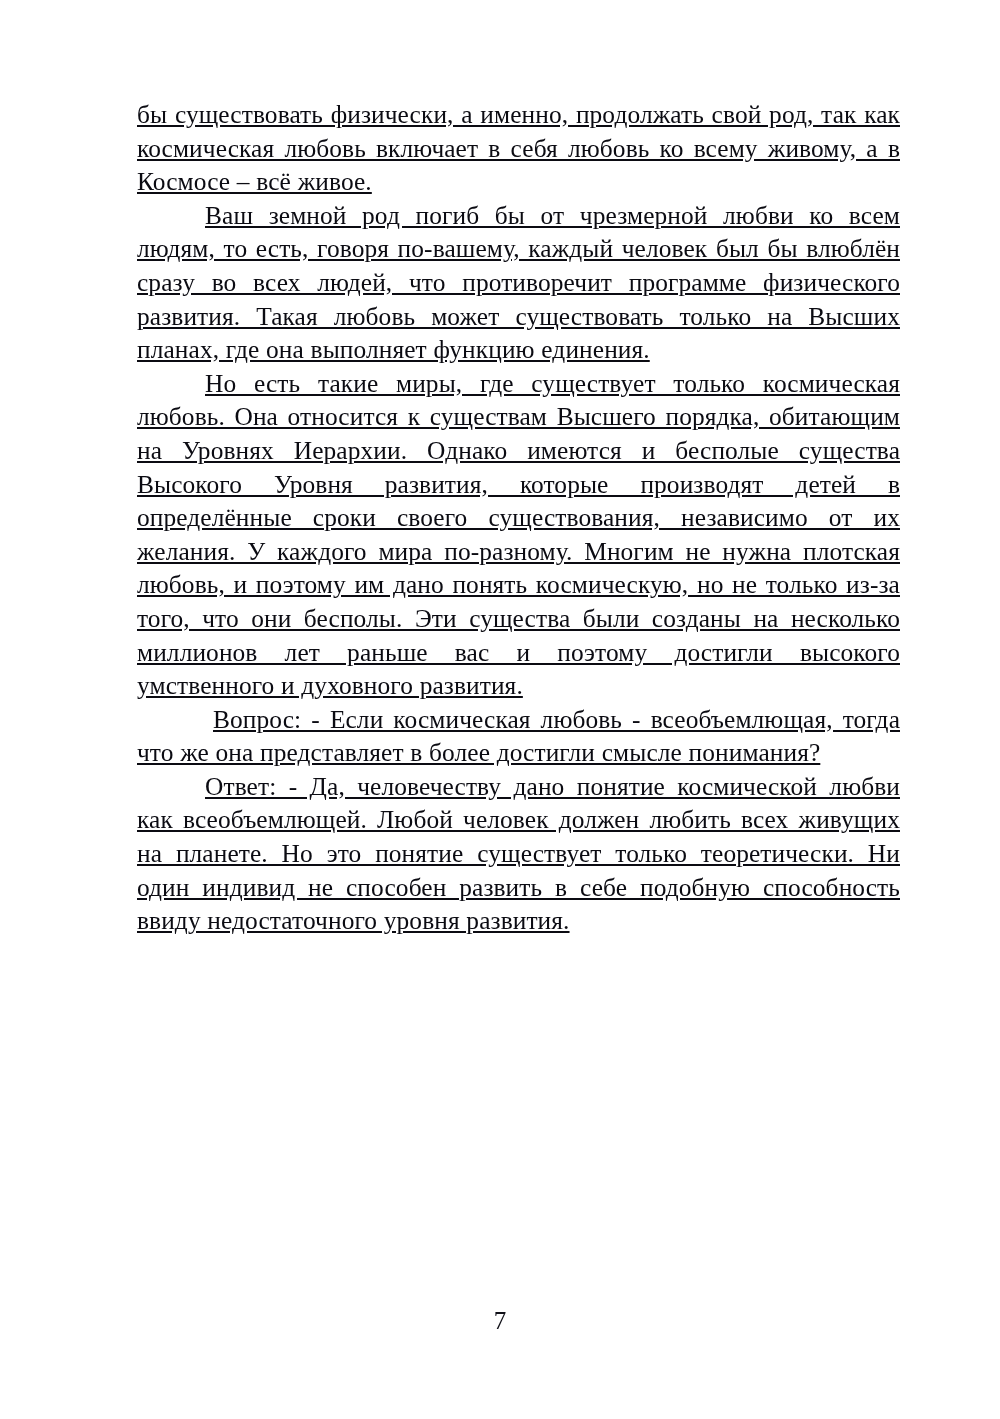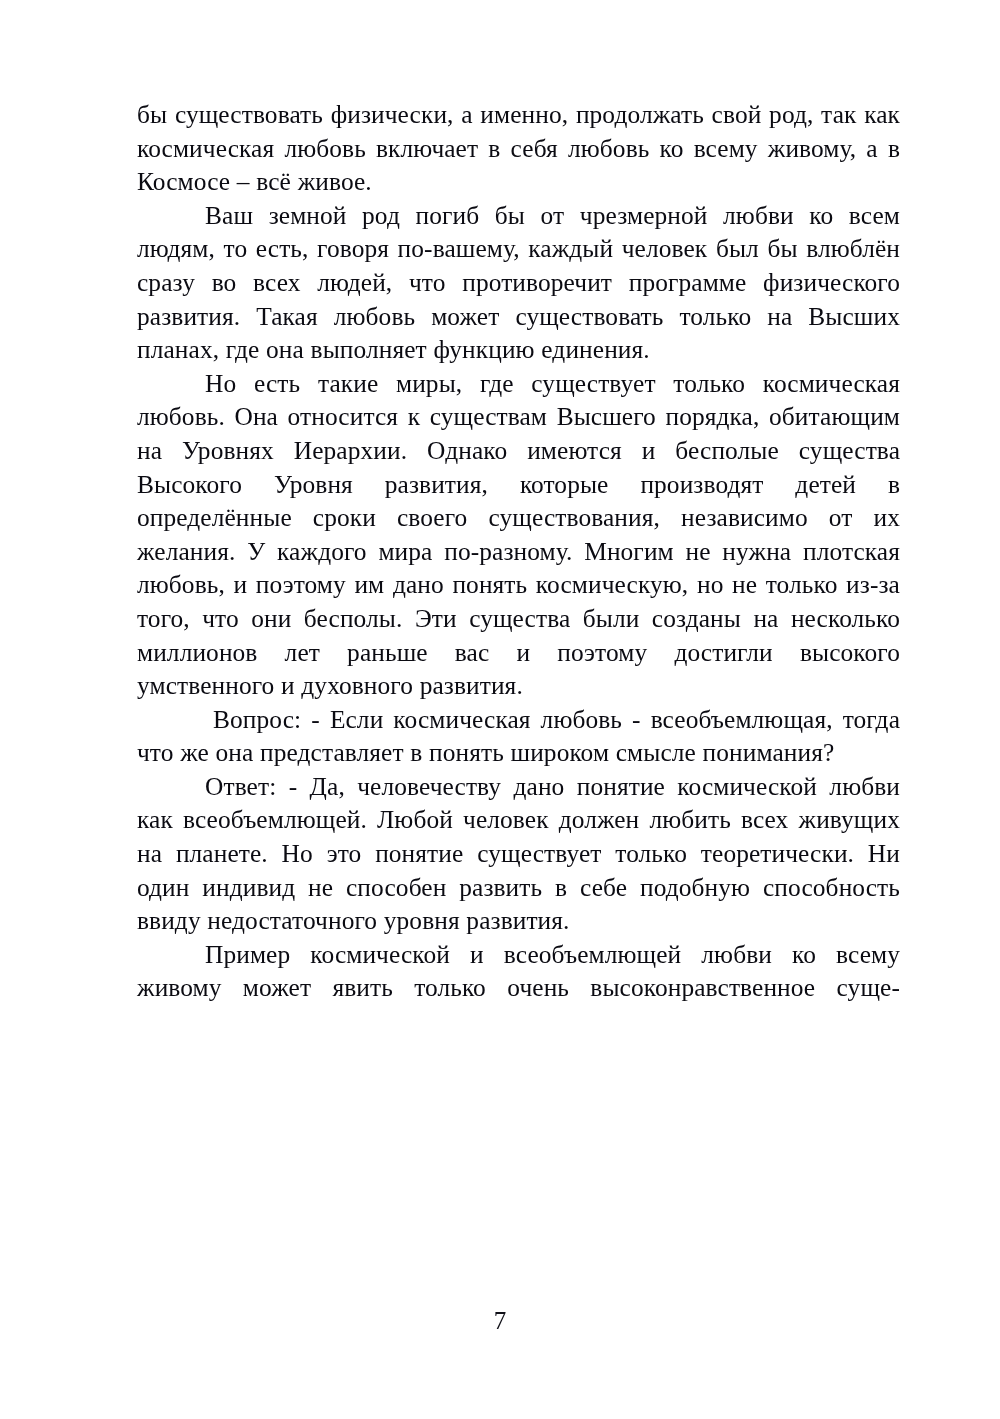--- a/index.html
+++ b/index.html
@@ -28,20 +28,21 @@
 
   .para {
     margin: 0;
     text-align: justify;
     text-justify: inter-word;
     font-size: 25.4px;
     line-height: 33.6px;
     text-indent: 68px;
     letter-spacing: 0.1px;
     word-spacing: 0.2px;
+    text-decoration: underline;
     -webkit-font-smoothing: antialiased;
   }
 
   .para.no-indent {
     text-indent: 0;
   }
 
   
   .para.wide-indent {
     text-indent: 76px;
@@ -71,23 +72,22 @@
 
   <div id="text-column">
 
     <p class="para no-indent">бы существовать физически, а именно, продолжать свой род, так как космическая любовь включает в себя любовь ко всему живому, а в Космосе – всё живое.</p>
 
     <p class="para">Ваш земной род погиб бы от чрезмерной любви ко всем людям, то есть, говоря по-вашему, каждый человек был бы влюблён сразу во всех людей, что противоречит программе физического развития. Такая любовь может существовать только на Высших планах, где она выполняет функцию единения.</p>
 
     <p class="para">Но есть такие миры, где существует только космическая любовь. Она относится к существам Высшего порядка, обитающим на Уровнях Иерархии. Однако имеются и бесполые существа Высокого Уровня развития, которые производят детей в определённые сроки своего существования, независимо от их желания. У каждого мира по-разному. Многим не нужна плотская любовь, и поэтому им дано понять космическую, но не только из-за того, что они бесполы. Эти существа были созданы на несколько миллионов лет раньше вас и поэтому достигли высокого умственного и духовного развития.</p>
 
 
-    <p class="para wide-indent"> Вопрос: - Если космическая любовь - всеобъемлющая, тогда что же она представляет в понять широком смысле понимания?</p>
+    <p class="para wide-indent"> Вопрос: - Если космическая любовь - всеобъемлющая, тогда что же она представляет в более достигли смысле понимания?</p>
 
     <p class="para">Ответ: - Да, человечеству дано понятие космической любви как всеобъемлющей. Любой человек должен любить всех живущих на планете. Но это понятие существует только теоретически. Ни один индивид не способен развить в себе подобную способность ввиду недостаточного уровня развития.</p>
 
-    <p class="para continues">Пример космической и всеобъемлющей любви ко всему живому может явить только очень высоконравственное суще-</p>
 
   </div>
 
   <div id="page-number">7</div>
 
 </div>
 
 </body></html>

